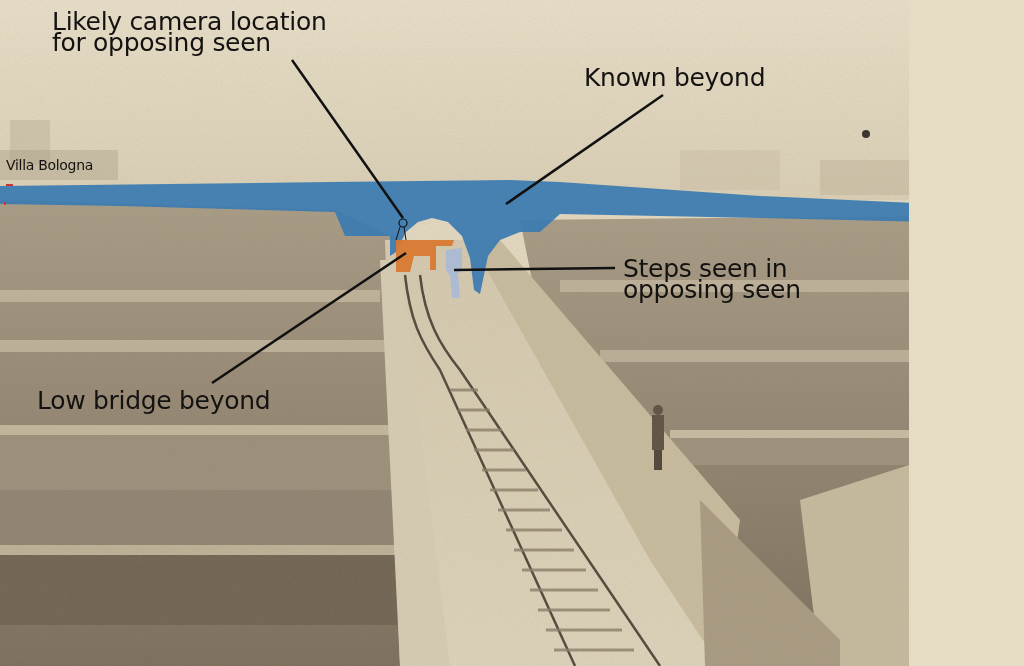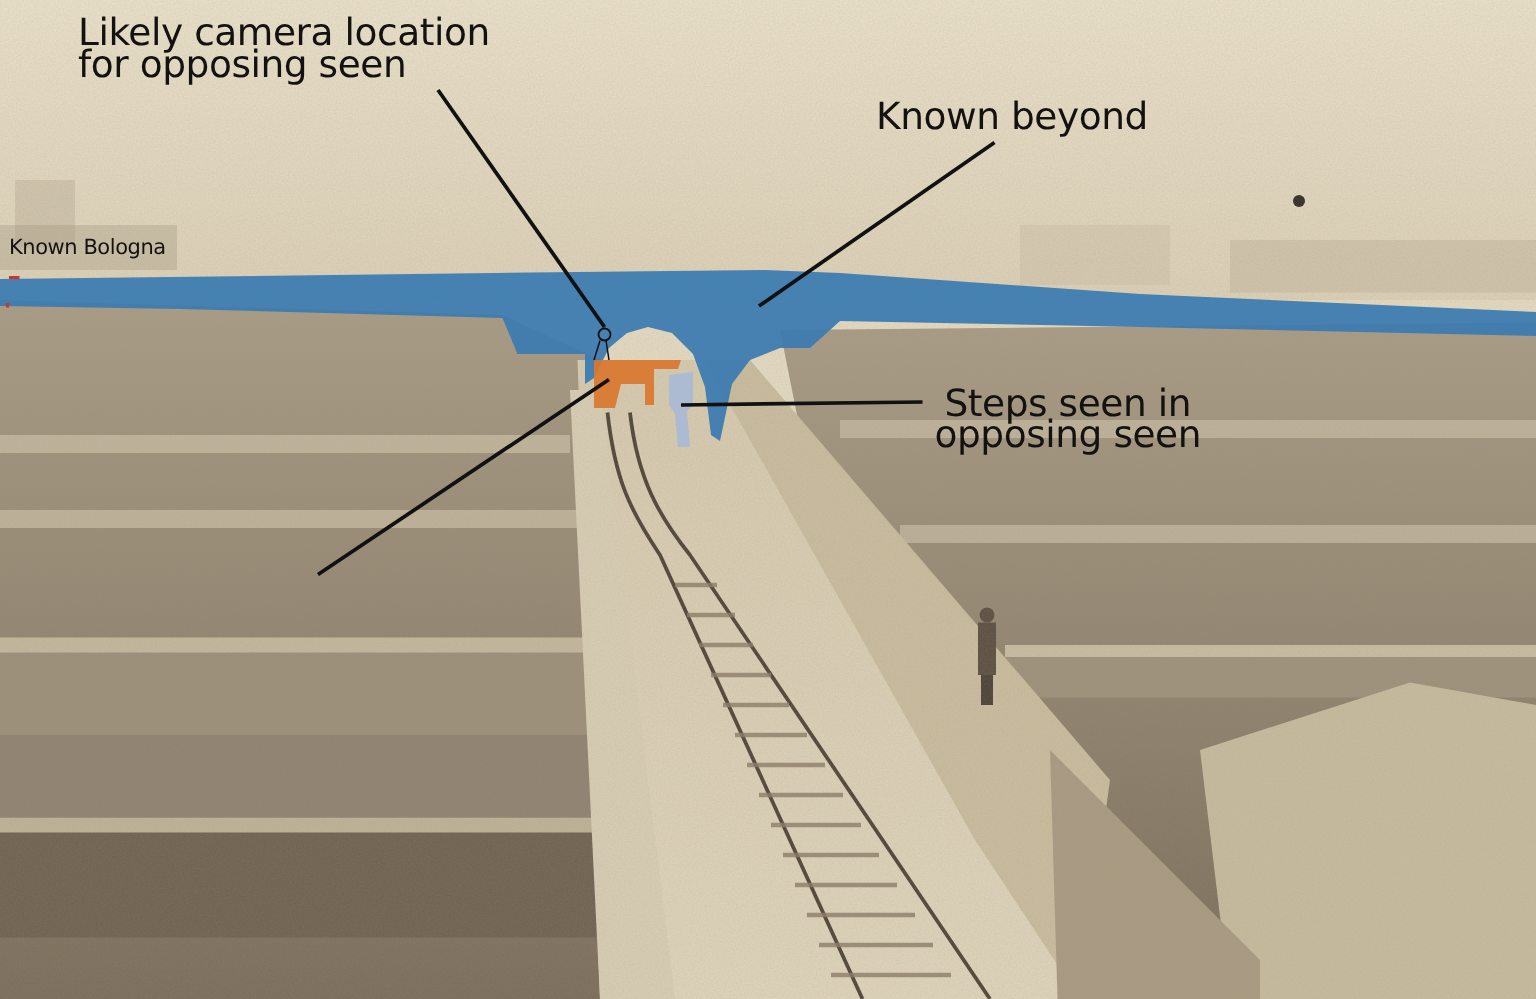--- a/index.html
+++ b/index.html
@@ -1,17 +1,17 @@
 <!DOCTYPE html>
 <html><head>
   <meta charset="utf-8">
   <style>
     html, body { margin: 0; padding: 0; }
     body { width: 1024px; height: 666px; overflow: hidden; background: #e6dcc4; }
-    .stage { position: relative; width: 1024px; height: 666px; overflow: hidden; }
+    .stage { position: relative; width: 909px; height: 666px; overflow: hidden; }
     svg.scene { position: absolute; left: 0; top: 0; width: 1024px; height: 666px; }
     .label {
       position: absolute;
       font-family: "DejaVu Sans", sans-serif;
       color: #141210;
       white-space: nowrap;
       letter-spacing: -0.3px;
     }
     .label.big { font-size: 25px; line-height: 21px; }
     .label.small { font-size: 14px; line-height: 16px; }
@@ -127,20 +127,21 @@
 
   <div class="villa-bg"></div>
 
   <div class="label big" style="left:52px; top:11px;">
     <div>Likely camera location</div>
     <div>for opposing seen</div>
   </div>
 
   <div class="label big" style="left:584px; top:67px;">Known beyond</div>
 
-  <div class="label small" style="left:6px; top:157px;">Known Bologna</div>
+  <div class="label small" style="left:6px; top:157px;">Villa Bologna</div>
 
-  <div class="label big" style="left:623px; top:258px;text-align:center;">
+  <div class="label big" style="left:623px; top:258px;">
     <div>Steps seen in</div>
     <div>opposing seen</div>
   </div>
 
+  <div class="label big" style="left:37px; top:390px;">Low bridge beyond</div>
 </div>
 
 </body></html>

